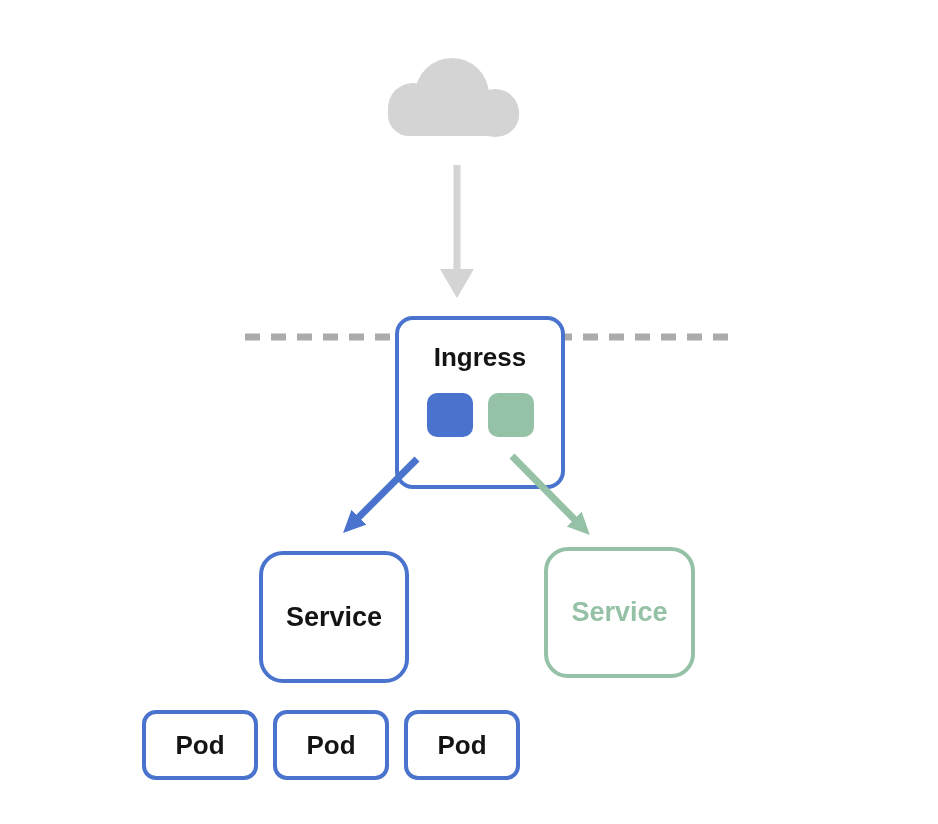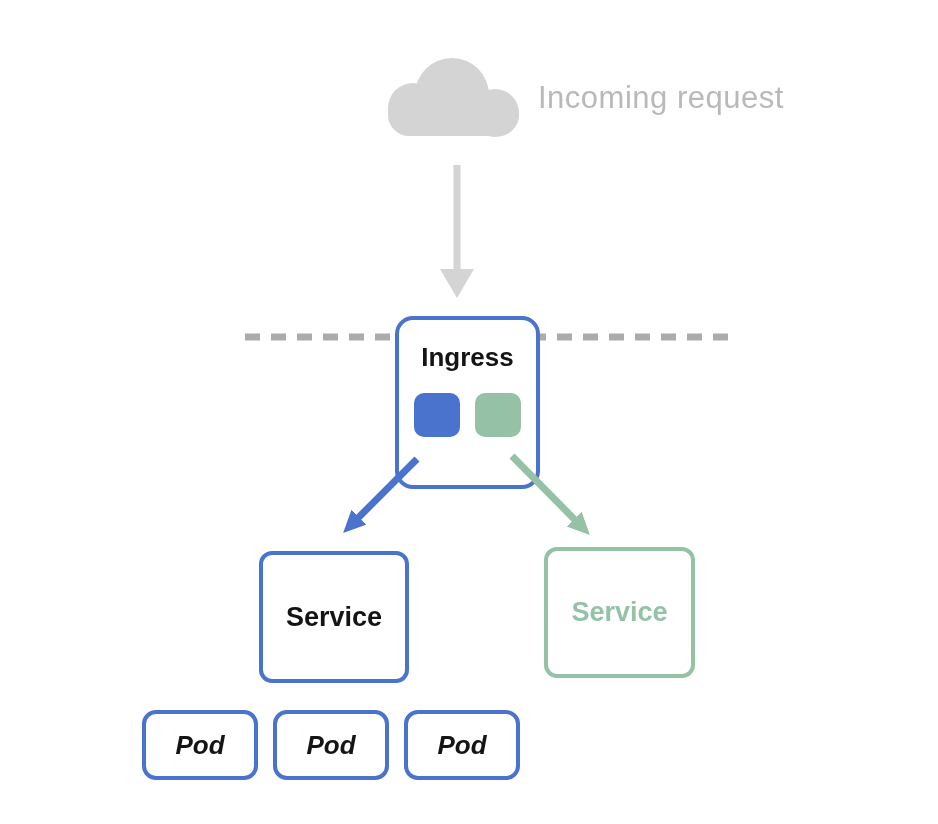--- a/index.html
+++ b/index.html
@@ -40,56 +40,56 @@
   }
   .cluster-line-svg { left: 245px; top: 330px; width: 495px; height: 14px; }
   .cluster-line-svg line {
     stroke: var(--gray-dash);
     stroke-width: 7;
     stroke-dasharray: 15 11;
   }
 
   
   .ingress-box {
-    left: 395px; top: 316px; width: 145px; height: 173px;
+    left: 395px; top: 316px; width: 170px; height: 173px;
     background: #ffffff;
     border: 4px solid var(--blue);
     border-radius: 18px;
     display: flex; flex-direction: column; align-items: center;
     padding-top: 22px;
   }
   .ingress-box .node-label {
     font-size: 26px; font-weight: 700;
     color: var(--text-dark);
   }
   .swatch-row { display: flex; gap: 15px; margin-top: 20px; }
   .swatch { width: 46px; height: 44px; border-radius: 10px; }
   .swatch.blue  { background: var(--blue); }
   .swatch.green { background: var(--green); }
 
   
   .service-box {
     background: #ffffff;
-    border-radius: 13px;
+    border-radius: 24px;
     display: flex; align-items: center; justify-content: center;
     font-size: 27px; font-weight: 700;
   }
   .service-box.blue-variant {
     left: 259px; top: 551px; width: 150px; height: 132px;
     border: 4px solid var(--blue);
     color: var(--text-dark);
   }
   .service-box.green-variant {
     left: 544px; top: 547px; width: 151px; height: 131px;
     border: 4px solid var(--green);
     color: var(--green);
   }
 
   
-  .pod-row { left: 142px; top: 710px; display: flex; gap: 15px; font-style: italic; }
+  .pod-row { left: 142px; top: 710px; display: flex; gap: 15px; }
   .pod-box {
     width: 116px; height: 70px;
     background: #ffffff;
     border: 4px solid var(--blue);
     border-radius: 14px;
     display: flex; align-items: center; justify-content: center;
     font-size: 26px; font-weight: 700;
     color: var(--text-dark);
   }
 
@@ -107,21 +107,20 @@
 
   <svg class="abs cloud-svg" viewBox="0 0 140 85" xmlns="http://www.w3.org/2000/svg">
     <g class="cloud-shape">
       <circle cx="67" cy="40" r="37"></circle>
       <circle cx="28" cy="53" r="25"></circle>
       <circle cx="110" cy="58" r="24"></circle>
       <rect x="3" y="38" width="131" height="43" rx="21"></rect>
     </g>
   </svg>
 
-  <div class="abs incoming-label">Incoming request</div>
 
   <svg class="abs down-arrow-svg" viewBox="0 0 38 135" xmlns="http://www.w3.org/2000/svg">
     <g class="arrow-shape">
       <rect x="15.5" y="0" width="7" height="106"></rect>
       <polygon points="2,104 36,104 19,133"></polygon>
     </g>
   </svg>
 
   <svg class="abs cluster-line-svg" viewBox="0 0 495 14" xmlns="http://www.w3.org/2000/svg">
     <line x1="0" y1="7" x2="493" y2="7"></line>

